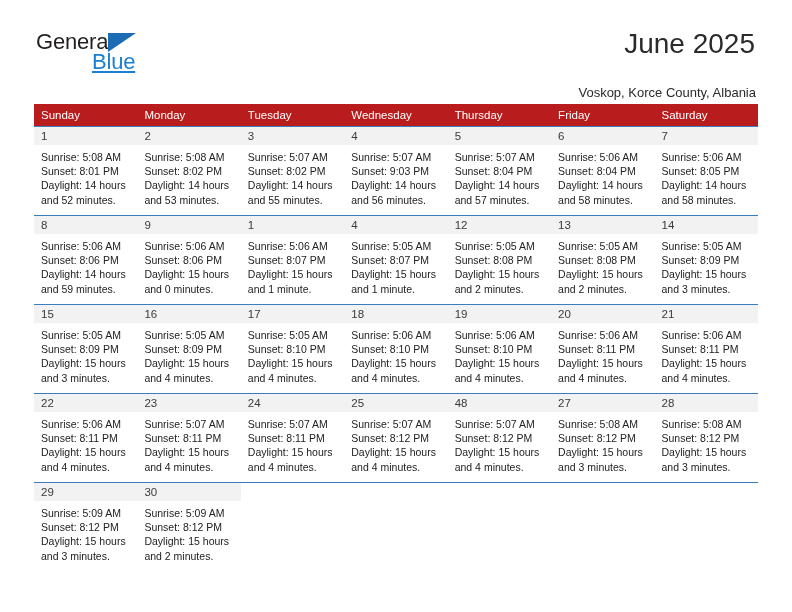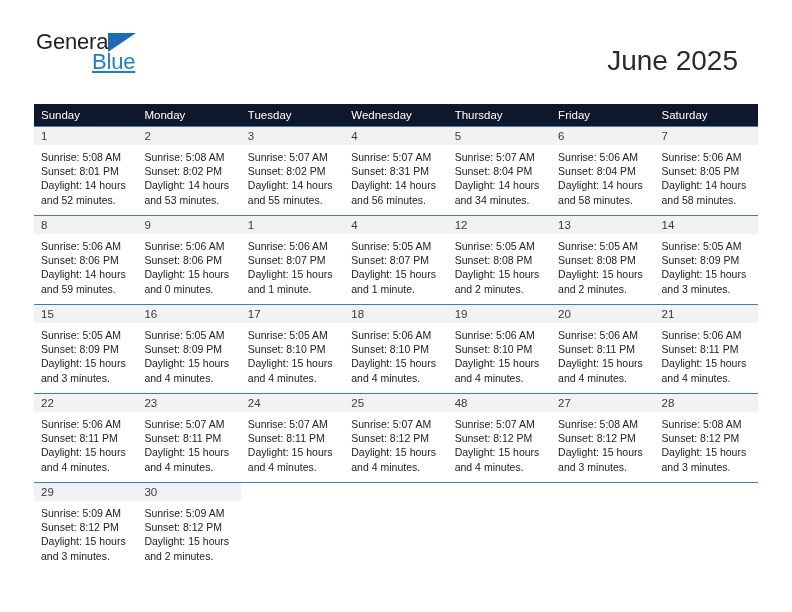--- a/index.html
+++ b/index.html
@@ -67,21 +67,21 @@
     position: absolute;
     right: 36px;
     top: 28px;
     text-align: right;
   }
   .cal-title {
     font-size: 28px;
     color: #2b2b2b;
     font-weight: normal;
     line-height: 1.1;
-    margin: 18px;
+    margin: 1px;
     white-space: nowrap;
   }
   .cal-subtitle {
     font-size: 13px;
     color: #2b2b2b;
     margin: 25px 0 0 0;
     white-space: nowrap;
   }
 
   
@@ -90,21 +90,21 @@
     left: 34px;
     top: 104px;
     width: 724px;
   }
   table.calendar {
     border-collapse: collapse;
     width: 724px;
     table-layout: fixed;
   }
   table.calendar th {
-    background: #0f172a;
+    background: #b91c1c;
     color: #ffffff;
     font-size: 11.5px;
     font-weight: normal;
     text-align: left;
     padding: 5px 0 5px 7px;
     height: 21px;
     border: none;
   }
   table.calendar td {
     vertical-align: top;
@@ -196,32 +196,32 @@
               <div>Sunrise: 5:07 AM</div>
               <div>Sunset: 8:02 PM</div>
               <div>Daylight: 14 hours</div>
               <div>and 55 minutes.</div>
             </div>
           </td>
           <td>
             <div class="daynum">4</div>
             <div class="details">
               <div>Sunrise: 5:07 AM</div>
-              <div>Sunset: 8:31 PM</div>
+              <div>Sunset: 9:03 PM</div>
               <div>Daylight: 14 hours</div>
               <div>and 56 minutes.</div>
             </div>
           </td>
           <td>
             <div class="daynum">5</div>
             <div class="details">
               <div>Sunrise: 5:07 AM</div>
               <div>Sunset: 8:04 PM</div>
               <div>Daylight: 14 hours</div>
-              <div>and 34 minutes.</div>
+              <div>and 57 minutes.</div>
             </div>
           </td>
           <td>
             <div class="daynum">6</div>
             <div class="details">
               <div>Sunrise: 5:06 AM</div>
               <div>Sunset: 8:04 PM</div>
               <div>Daylight: 14 hours</div>
               <div>and 58 minutes.</div>
             </div>

